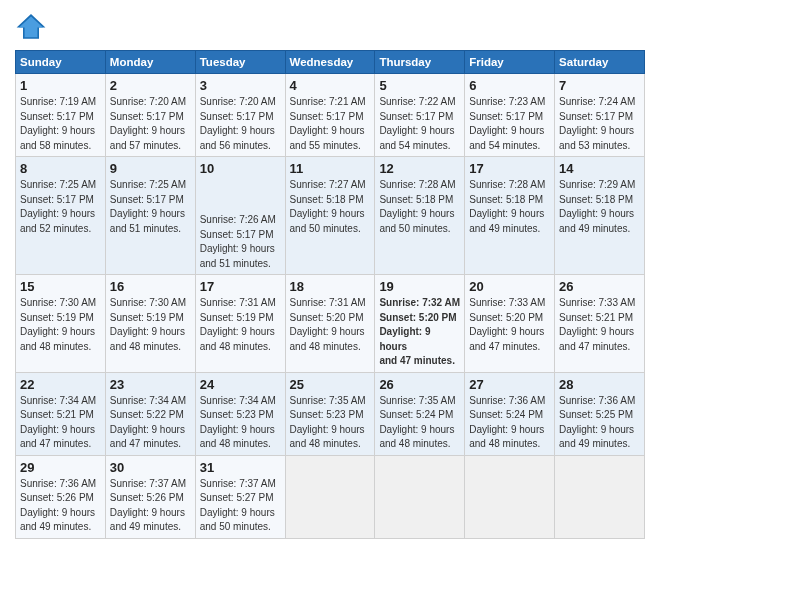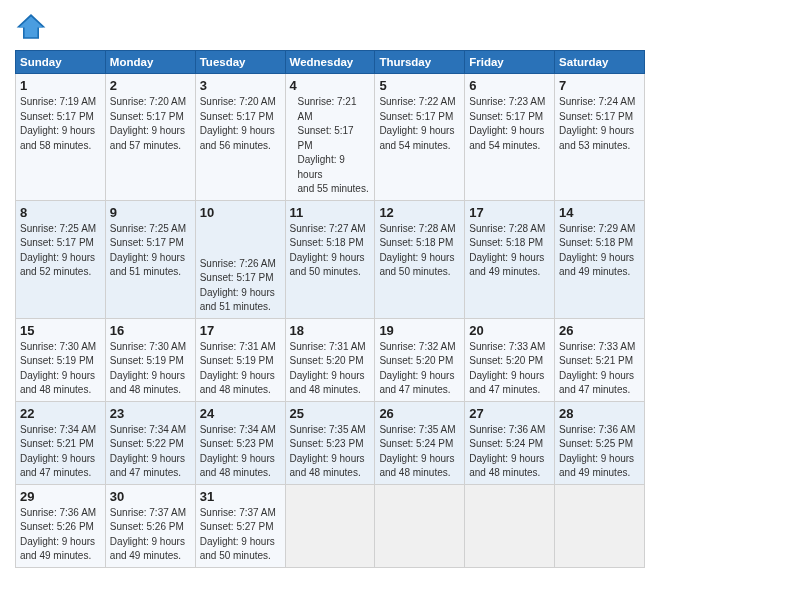--- a/index.html
+++ b/index.html
@@ -148,21 +148,21 @@
           </td>
           <td>
             <span class="day-num">3</span>
             <div class="day-info" style="white-space: pre-line;">Sunrise: 7:20 AM
 Sunset: 5:17 PM
 Daylight: 9 hours
 and 56 minutes.</div>
           </td>
           <td>
             <span class="day-num">4</span>
-            <div class="day-info" style="white-space: pre-line; margin-left: 8px;">Sunrise: 7:21 AM
+            <div class="day-info" style="white-space: pre-line;">Sunrise: 7:21 AM
 Sunset: 5:17 PM
 Daylight: 9 hours
 and 55 minutes.</div>
           </td>
           <td>
             <span class="day-num">5</span>
             <div class="day-info" style="white-space: pre-line;">Sunrise: 7:22 AM
 Sunset: 5:17 PM
 Daylight: 9 hours
 and 54 minutes.</div>
@@ -257,21 +257,21 @@
           </td>
           <td>
             <span class="day-num">18</span>
             <div class="day-info" style="white-space: pre-line;">Sunrise: 7:31 AM
 Sunset: 5:20 PM
 Daylight: 9 hours
 and 48 minutes.</div>
           </td>
           <td>
             <span class="day-num">19</span>
-            <div class="day-info" style="white-space: pre-line;">Sunrise: 7:32 AM
+            <div class="day-info" style="white-space: pre-line; font-weight: bold;">Sunrise: 7:32 AM
 Sunset: 5:20 PM
 Daylight: 9 hours
 and 47 minutes.</div>
           </td>
           <td>
             <span class="day-num">20</span>
             <div class="day-info" style="white-space: pre-line;">Sunrise: 7:33 AM
 Sunset: 5:20 PM
 Daylight: 9 hours
 and 47 minutes.</div>

